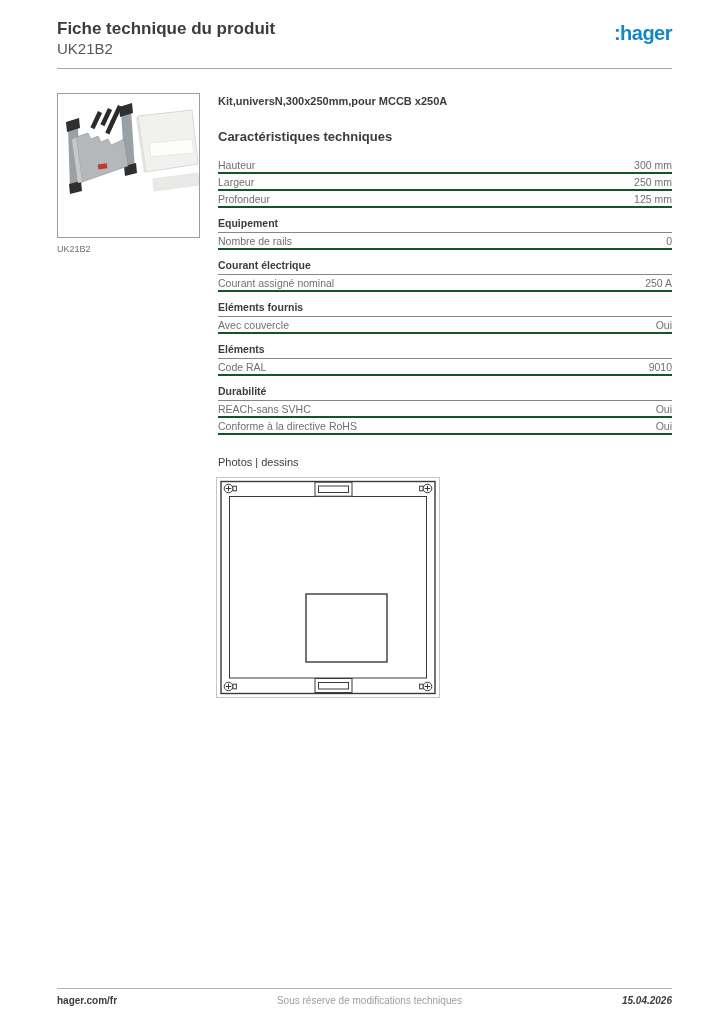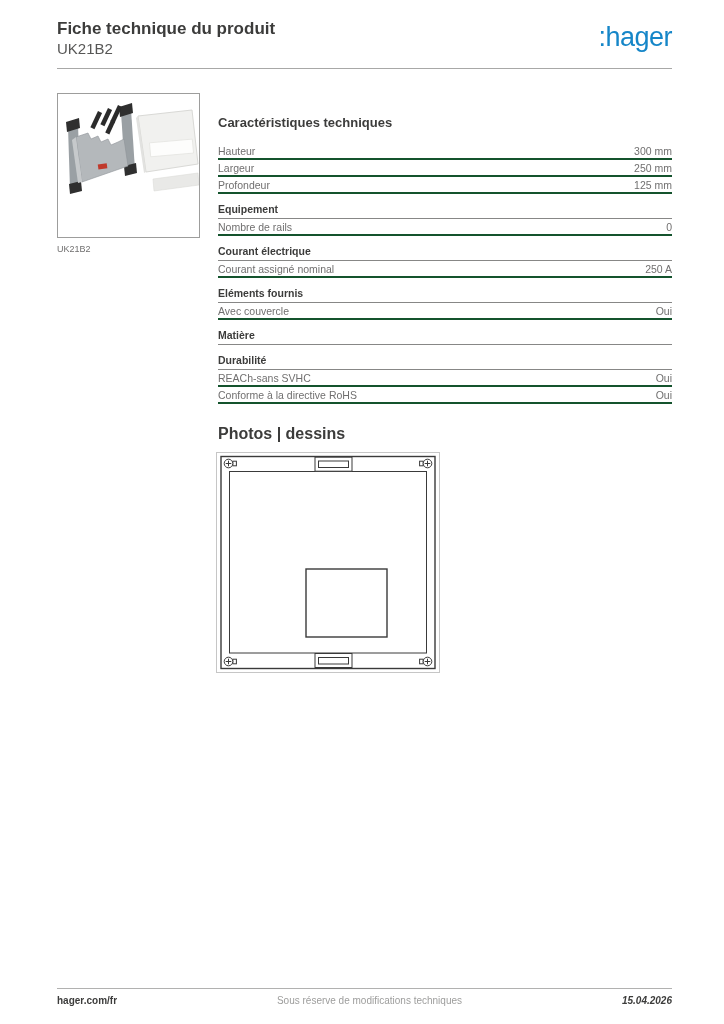--- a/index.html
+++ b/index.html
@@ -9,21 +9,21 @@
     width:724px; height:1024px;
     background:#ffffff;
     font-family:"Liberation Sans", sans-serif;
     color:#3c3c3b;
     overflow:hidden;
   }
   
   .header { position:absolute; left:57px; right:52px; top:19px; }
   .header-title { font-size:17px; font-weight:bold; color:#3c3c3b; line-height:20px; }
   .header-subtitle { font-size:15px; color:#575756; line-height:18px; margin-top:1px; }
-  .logo { position:absolute; right:0; top:3px; font-size:27px; font-weight:normal; letter-spacing:-0.5px; }
+  .logo { position:absolute; right:0; top:3px; font-size:20px; font-weight:bold; letter-spacing:-0.5px; }
   .header-rule { position:absolute; left:57px; right:52px; top:68px; border-top:1.5px solid #a8a8a7; }
 
   
   .content { position:absolute; left:57px; top:93px; width:615px; display:flex; }
   .left-col { width:143px; margin-right:18px; flex:none; }
   .photo-box { width:143px; height:145px; border:1px solid #9d9d9c; background:#fff; }
   .photo-caption { margin-top:6px; font-size:9px; color:#706f6f; }
   .right-col { flex:1; min-width:0; }
 
   .product-name { font-size:11px; font-weight:bold; color:#3c3c3b; margin-top:2px; }
@@ -34,21 +34,21 @@
     font-size:10.5px; font-weight:bold; color:#3c3c3b;
     padding-bottom:3px; border-bottom:1px solid #878786;
   }
   .spec-row {
     display:flex; justify-content:space-between; align-items:baseline;
     font-size:10.5px; color:#706f6f; line-height:12px;
     padding:1.5px 0 1.5px; border-bottom:2px solid #14532d;
   }
   .spec-row .val { text-align:center; white-space:nowrap; padding-left:10px; }
 
-  .photos-heading { font-size:16px; font-weight:bold; color:#3c3c3b; margin-top:21px; }
+  .photos-heading { font-size:11px; font-weight:normal; color:#3c3c3b; margin-top:21px; }
   .drawing-wrap { margin-top:9px; margin-left:-2px; }
 
   
   .footer-rule { position:absolute; left:57px; right:52px; top:988px; border-top:1px solid #b1b1b0; }
   .footer { position:absolute; left:57px; right:52px; top:995px; display:flex; align-items:baseline; font-size:10px;gap:48px; }
   .footer-left { font-weight:bold; color:#3c3c3b; }
   .footer-center { flex:1; text-align:center; color:#9d9d9c; }
   .footer-right { font-weight:bold; color:#3c3c3b;font-style:italic; }
 </style>
 </head>
@@ -98,20 +98,21 @@
             <rect x="92" y="47" width="43" height="14" transform="rotate(-5 113 54)" fill="#fdfdfc" stroke="#e4e4e1" stroke-width="0.8"></rect>
           </g>
 
           <polygon points="95,85 140,79 141,91 96,97" fill="#e9e9e7" stroke="#dcdcd9" stroke-width="0.6"></polygon>
         </svg>
       </div>
       <div class="photo-caption">UK21B2</div>
     </div>
 
     <div class="right-col">
+      <div class="product-name">Kit,universN,300x250mm,pour MCCB x250A</div>
       <div class="char-heading">Caractéristiques techniques</div>
 
       <div class="sections">
           <div class="section">
             <div class="spec-row">
               <span class="lab">Hauteur</span>
               <span class="val">300 mm</span>
             </div>
             <div class="spec-row">
               <span class="lab">Largeur</span>
@@ -137,21 +138,25 @@
             </div>
           </div>
           <div class="section">
             <div class="section-title">Eléments fournis</div>
             <div class="spec-row">
               <span class="lab">Avec couvercle</span>
               <span class="val">Oui</span>
             </div>
           </div>
           <div class="section">
-            <div class="section-title">Matière</div>
+            <div class="section-title">Eléments</div>
+            <div class="spec-row">
+              <span class="lab">Code RAL</span>
+              <span class="val">9010</span>
+            </div>
           </div>
           <div class="section">
             <div class="section-title">Durabilité</div>
             <div class="spec-row">
               <span class="lab">REACh-sans SVHC</span>
               <span class="val">Oui</span>
             </div>
             <div class="spec-row">
               <span class="lab">Conforme à la directive RoHS</span>
               <span class="val">Oui</span>

